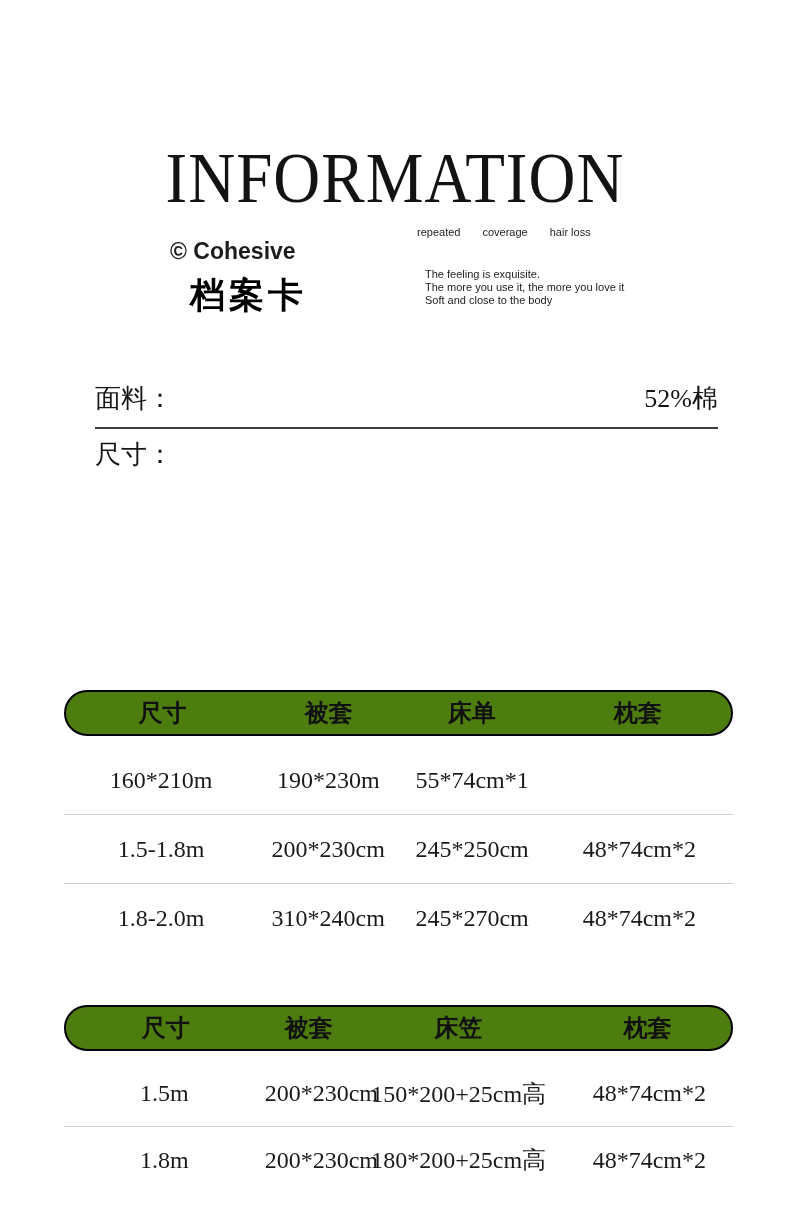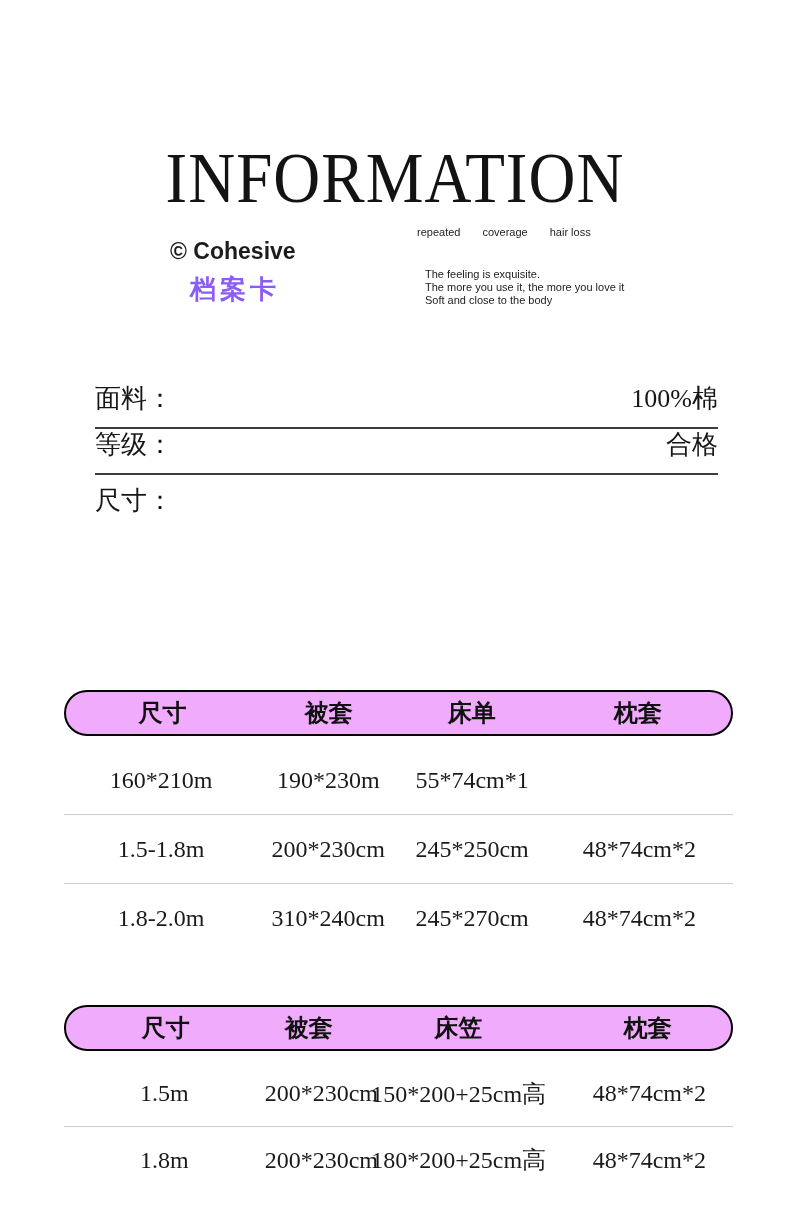--- a/index.html
+++ b/index.html
@@ -32,21 +32,21 @@
     font-size:11px; color:#222222; white-space:nowrap;align-items:center;
   }
   .brand {
     position:absolute; left:170px; top:238px;
     font-family:"Liberation Sans", sans-serif;
     font-weight:700; font-size:23px; color:#1c1c1c;text-align:right;
   }
   .card-name {
     position:absolute; left:190px; top:272px;
     font-family:"Liberation Sans", sans-serif;
-    font-weight:700; font-size:26px; letter-spacing:4px; color:#8b5cf6;
+    font-weight:700; font-size:35px; letter-spacing:4px; color:#000000;
   }
   .tagline {
     position:absolute; left:425px; top:268px;
     font-family:"Liberation Sans", sans-serif;
     font-size:11px; line-height:13px; color:#222222;
   }
 
   
   .specs { position:absolute; top:383px; left:95px; width:623px; }
   .spec-row {
@@ -60,21 +60,21 @@
   .spec-value { color:#161616; }
 
   
   .size-table { position:absolute; left:64px; width:669px; }
   .table-1 { top:690px; }
   .table-2 { top:1005px; }
   .pill {
     height:46px;
     border:2px solid #000000;
     border-radius:25px;
-    background:#f0abfc;
+    background:#4d7c0f;
     display:grid; align-items:center;
     font-family:"Liberation Sans", sans-serif;
     font-weight:700; font-size:24px; color:#111111;
   }
   .table-1 .pill, .table-1 .t-row { grid-template-columns:29% 21% 22% 28%; }
   .table-2 .pill, .table-2 .t-row { grid-template-columns:30% 13% 32% 25%; }
   .t-rows { margin-top:10px; }
   .t-row {
     display:grid; align-items:center;
     height:69px;
@@ -104,25 +104,21 @@
 
   <div class="tagline">
     <div>The feeling is exquisite.</div>
     <div>The more you use it, the more you love it</div>
     <div>Soft and close to the body</div>
   </div>
 
   <div class="specs">
     <div class="spec-row">
       <span class="spec-label">面料：</span>
-      <span class="spec-value">100%棉</span>
-    </div>
-    <div class="spec-row">
-      <span class="spec-label">等级：</span>
-      <span class="spec-value">合格</span>
+      <span class="spec-value">52%棉</span>
     </div>
     <div class="spec-row no-line">
       <span class="spec-label">尺寸：</span>
       <span class="spec-value"></span>
     </div>
   </div>
 
   <div class="size-table table-1">
     <div class="pill">
       <span class="cell">尺寸</span>

